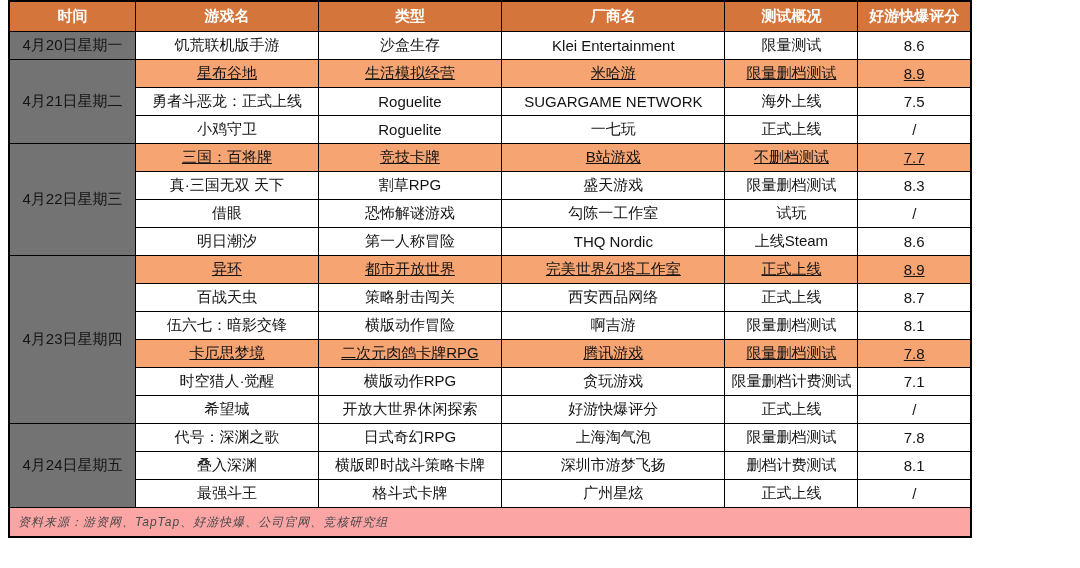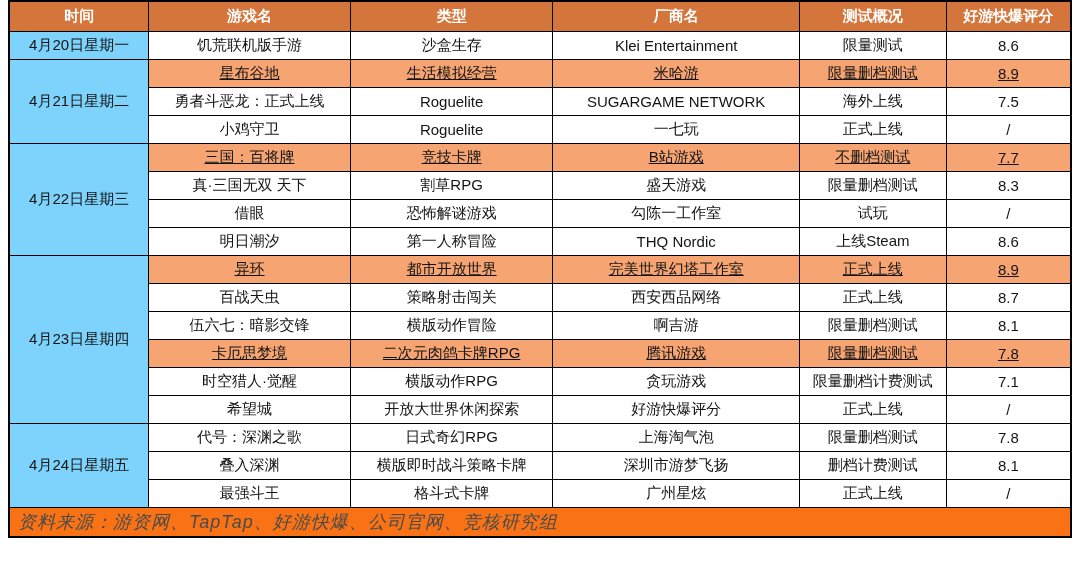--- a/index.html
+++ b/index.html
@@ -18,21 +18,21 @@
   }
   .title {
     height: 29px;
     line-height: 31px;
     text-align: center;
     font-size: 18px;
     color: var(--title-color, #3a3a3a);
     letter-spacing: 0.5px;
   }
   table.game-table {
-    width: 1064px;
+    width: 964px;
     margin: 0 8px;
     border-collapse: collapse;
     table-layout: fixed;
     border: 2px solid var(--border-color, #000);
   }
   col.c-time   { width: 13.16%; }
   col.c-game   { width: 18.98%; }
   col.c-genre  { width: 19.08%; }
   col.c-pub    { width: 23.21%; }
   col.c-status { width: 13.82%; }
@@ -49,30 +49,30 @@
   }
   thead th {
     background: var(--header-bg, #d4753b);
     color: var(--header-text, #ffffff);
     font-weight: bold;
     height: 29px;
     font-size: 15px;
   }
   tbody td { height: 27px; background: #ffffff; }
   tbody td.hl { background: var(--highlight-bg, #f6a472); text-decoration: underline; }
-  tbody td.date-cell { background: #7dd3fc; }
+  tbody td.date-cell { background: #737373; }
   tfoot td {
     height: 28px;
     text-align: left;
     font-style: italic;
-    font-size: 18px;
+    font-size: 12px;
     color: var(--footer-color, #4a4a4a);
     padding-left: 8px;
     letter-spacing: 1px;
-    background: #f97316;
+    background: #fca5a5;
   }
 </style>
 </head>
 <body>
 
 <div class="page">
 
   <table class="game-table">
     <colgroup>
       <col class="c-time">

